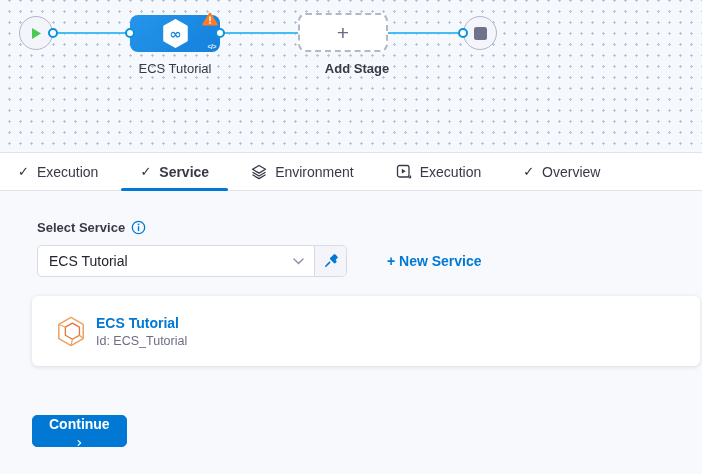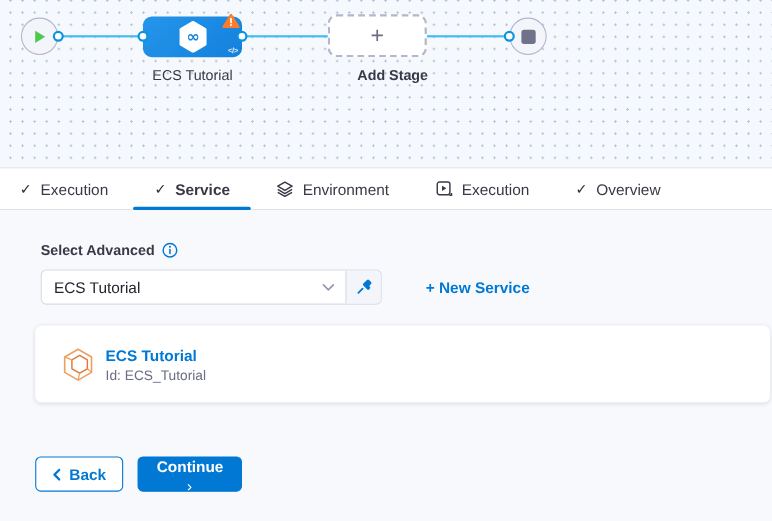--- a/index.html
+++ b/index.html
@@ -166,21 +166,21 @@
     </div>
     <div class="tab">
       <span class="glyph">✓</span>
       <span>Overview</span>
     </div>
   </div>
 
   <div class="content">
 
     <div class="label-row">
-      <span class="field-label">Select Advanced</span>
+      <span class="field-label">Select Service</span>
       <svg width="15" height="15" viewBox="0 0 16 16">
         <circle cx="8" cy="8" r="6.6" fill="none" stroke="#0278d5" stroke-width="1.4"></circle>
         <line x1="8" y1="7.2" x2="8" y2="11.2" stroke="#0278d5" stroke-width="1.5" stroke-linecap="round"></line>
         <circle cx="8" cy="4.6" r="1" fill="#0278d5"></circle>
       </svg>
     </div>
 
     <div class="control-row">
       <div class="select-box">
         <div class="select-value">ECS Tutorial</div>
@@ -208,26 +208,20 @@
         <polygon points="17.5,8 25,12.3 25,21 17.5,25.3 10,21 10,12.3" stroke="#e2773c" stroke-width="1.4" stroke-linejoin="round"></polygon>
         <path d="M17.5 25.3 L16 32 M25 21 L29 24.5 M10 12.3 L3 9.5" stroke="#eda15f" stroke-width="1.2"></path>
       </svg>
       <div class="card-text">
         <span class="card-title">ECS Tutorial</span>
         <span class="card-id">Id: ECS_Tutorial</span>
       </div>
     </div>
 
     <div class="footer-row">
-      <button class="btn btn-back">
-        <svg width="7" height="11" viewBox="0 0 7 11">
-          <path d="M6 1 L1.5 5.5 L6 10" fill="none" stroke="#0278d5" stroke-width="2" stroke-linecap="round" stroke-linejoin="round"></path>
-        </svg>
-        <span>Back</span>
-      </button>
       <button class="btn btn-continue">
         <span>Continue</span>
         <svg width="7" height="11" viewBox="0 0 7 11">
           <path d="M1 1 L5.5 5.5 L1 10" fill="none" stroke="#fff" stroke-width="2" stroke-linecap="round" stroke-linejoin="round"></path>
         </svg>
       </button>
     </div>
 
   </div>
 </div>

